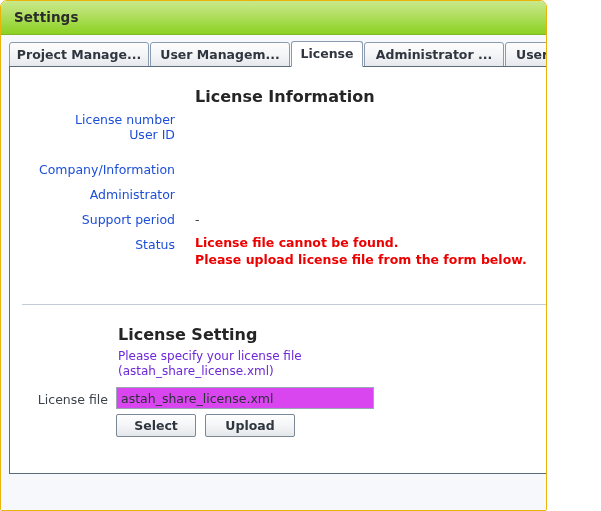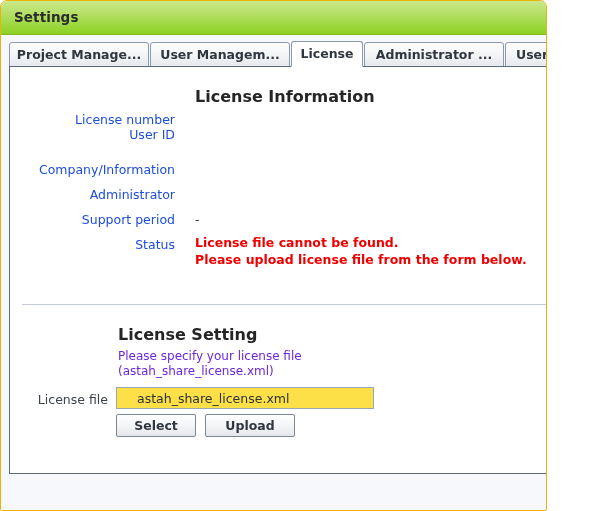--- a/index.html
+++ b/index.html
@@ -200,26 +200,26 @@
     color: #3c434b;
     white-space: nowrap;
   }
   .text-input {
     position: absolute;
     left: 106px;
     top: 320px;
     width: 258px;
     height: 22px;
     box-sizing: border-box;
-    background: #fde047;
+    background: #d946ef;
     border: 1px solid #9aa7b4;
     font-family: "DejaVu Sans", "Liberation Sans", sans-serif;
     font-size: 12.5px;
     color: #2b3138;
-    padding: 0 20px;
+    padding: 0 4px;
     outline: none;
   }
 
   .btn {
     position: absolute;
     height: 23px;
     box-sizing: border-box;
     background: linear-gradient(to bottom, #fefefe 0%, #f4f5f7 50%, #e4e7ea 100%);
     border: 1px solid #7b8794;
     border-radius: 2px;

